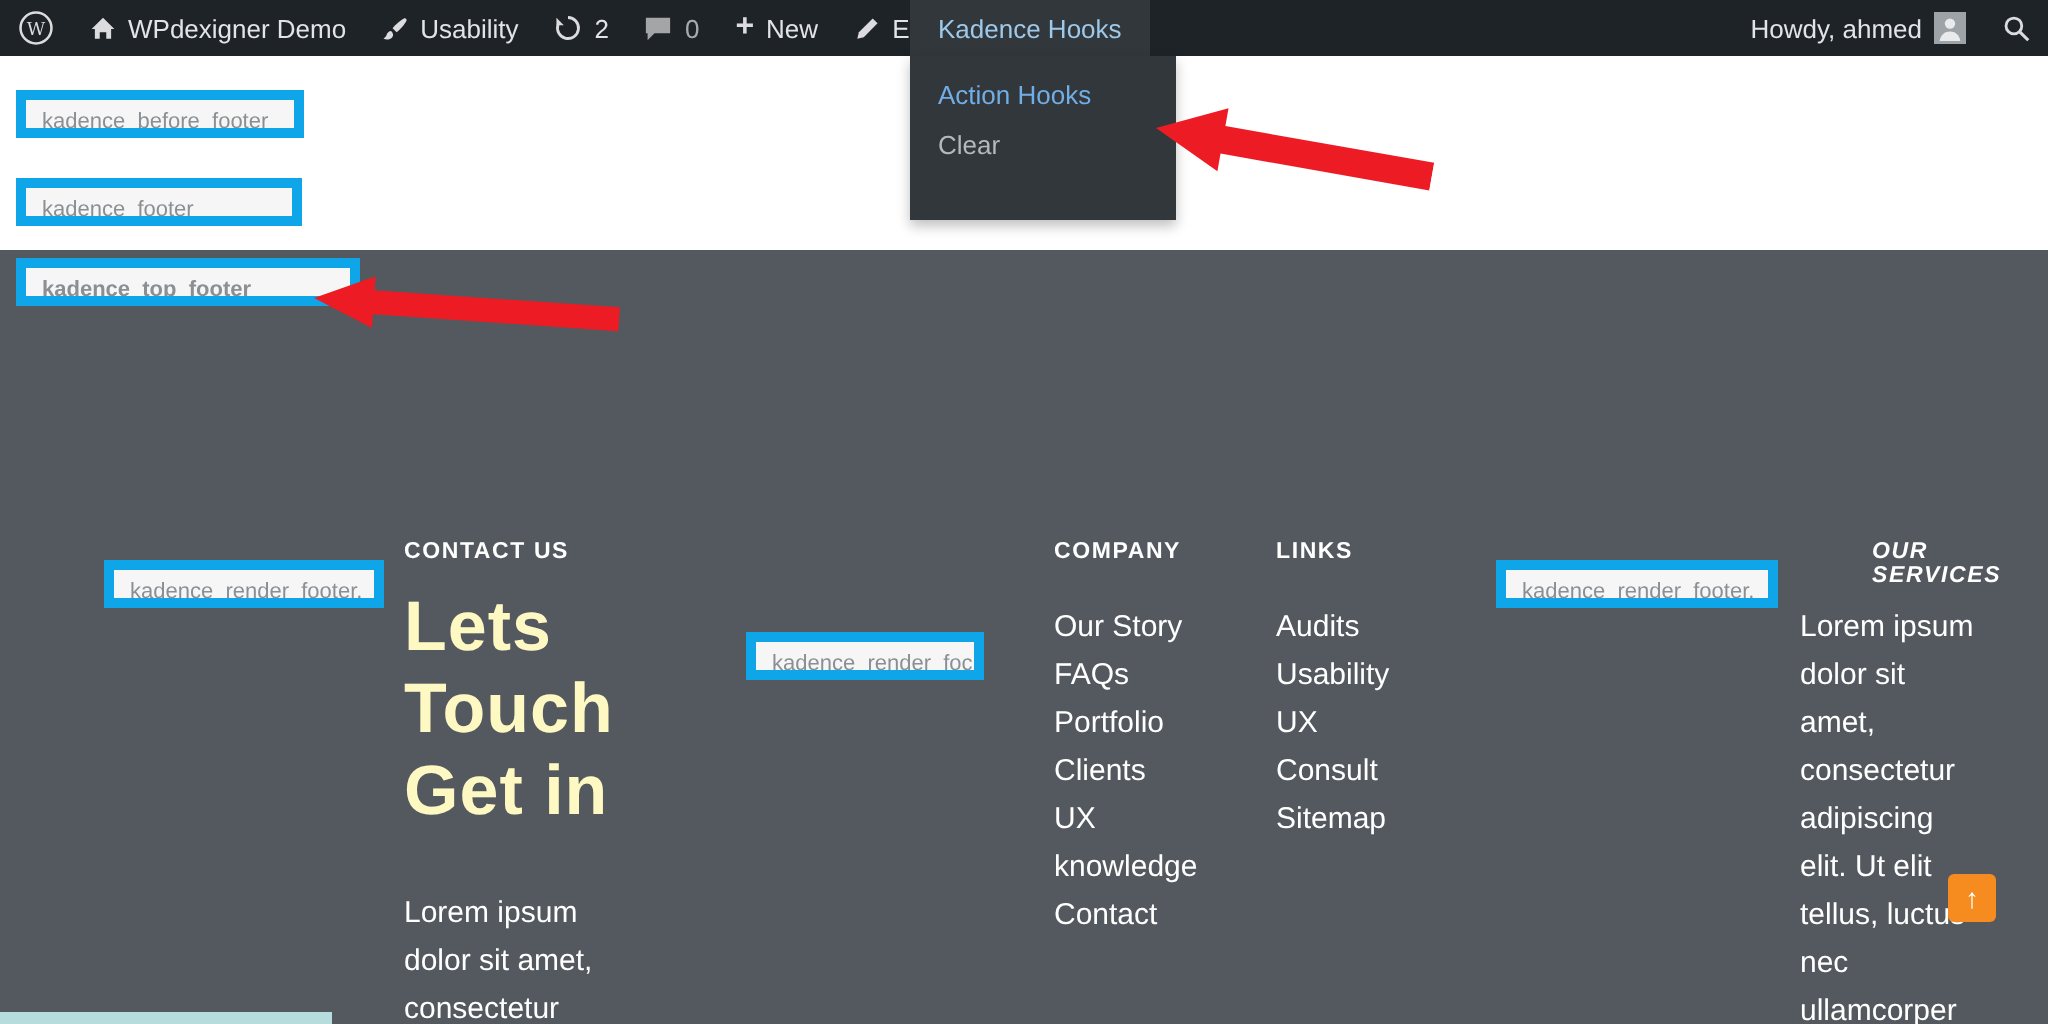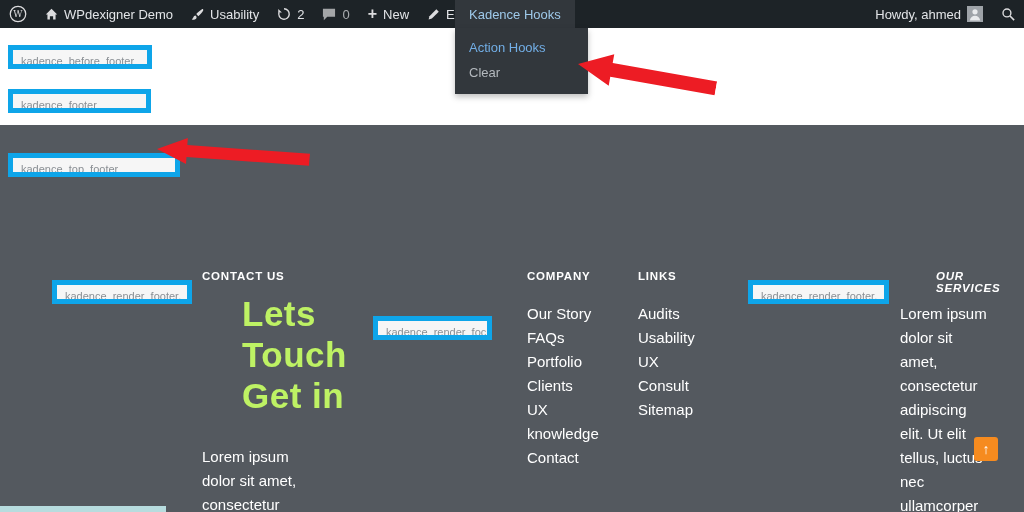--- a/index.html
+++ b/index.html
@@ -13,36 +13,36 @@
   .ab-item{display:flex;align-items:center;gap:6px;padding:0 9px;cursor:pointer;white-space:nowrap;}
   .ab-item svg{display:block;}
   .ab-plus{font-size:16px;font-weight:bold;line-height:1;color:#dcdcde;}
   .ab-dim{opacity:.7;}
   .ab-kadence{position:absolute;left:455px;top:0;height:28px;background:#32373c;
               display:flex;align-items:center;padding:0 14px;color:#9ec9ea;cursor:pointer;}
   .ab-right{margin-left:auto;display:flex;align-items:stretch;}
 
   
   .dropdown{position:absolute;left:455px;top:28px;width:133px;background:#32373c;
-            padding:7px 0 9px;z-index:60;box-shadow:0 3px 6px rgba(0,0,0,.25);}
+            padding:7px 0 25px;z-index:60;box-shadow:0 3px 6px rgba(0,0,0,.25);}
   .dd-item{padding:5px 14px;font-size:13px;color:#b4b9be;cursor:pointer;white-space:nowrap;}
   .dd-item.blue{color:#72aee6;}
 
   
   .hook-marker{position:absolute;height:24px;line-height:22px;padding:0 8px;
                background:#f6f6f6;border:5px solid #0ea5e9;color:#8a8f94;font-size:11px;
                white-space:nowrap;overflow:hidden;z-index:20;}
 
   
   .footer{position:absolute;left:0;top:125px;width:1024px;height:387px;background:#54595f;color:#fff;}
   .col-heading{position:absolute;top:145px;font-size:11.5px;font-weight:bold;letter-spacing:.8px;color:#ffffff;}
   .link-list{position:absolute;top:177px;font-size:15px;line-height:24px;color:#ffffff;}
   .flink{display:block;color:#ffffff;cursor:pointer;text-decoration:none;}
   .contact-title{position:absolute;left:202px;top:168px;font-size:35px;line-height:41px;
-                 font-weight:800;letter-spacing:.5px;color:#bef264;margin-left:40px;}
+                 font-weight:800;letter-spacing:.5px;color:#fef9c3;}
   .contact-body{position:absolute;left:202px;top:320px;width:114px;font-size:15px;line-height:24px;color:#ffffff;}
   .services-body{position:absolute;left:900px;top:177px;width:92px;font-size:15px;line-height:24px;color:#ffffff;}
   .scroll-top{position:absolute;left:974px;top:312px;width:24px;height:24px;background:#f68b1f;
               border-radius:3px;display:flex;align-items:center;justify-content:center;
               color:#fff;font-size:14px;font-weight:bold;cursor:pointer;}
   .teal-bar{position:absolute;left:0;top:381px;width:166px;height:6px;background:#b7dcde;}
 
   
   .arrow{position:absolute;z-index:70;}
   .arrow1{left:578px;top:46px;width:140px;height:36px;transform:rotate(10deg);transform-origin:0 50%;}
@@ -134,21 +134,21 @@
 
   <div class="dropdown">
     <div class="dd-item blue">Action Hooks</div>
     <div class="dd-item">Clear</div>
   </div>
 
   <div class="hook-marker" style="left:8px;top:45px;width:144px;">kadence_before_footer</div>
   <div class="hook-marker" style="left:8px;top:89px;width:143px;">kadence_footer</div>
 
   <div class="footer">
-    <div class="hook-marker" style="left:8px;top:28px;width:172px;">kadence_top_footer</div>
+    <div class="hook-marker" style="left:8px;top:4px;width:172px;font-weight:bold;">kadence_top_footer</div>
 
     <div class="hook-marker" style="left:52px;top:155px;width:140px;">kadence_render_footer.</div>
     <div class="hook-marker" style="left:373px;top:155px;width:119px;margin-top:36px;">kadence_render_foc</div>
     <div class="hook-marker" style="left:748px;top:155px;width:141px;">kadence_render_footer.</div>
 
     <div class="col-heading" style="left:202px;">CONTACT US</div>
     <div class="contact-title">
       <div>Lets</div>
       <div>Touch</div>
       <div>Get in</div>

